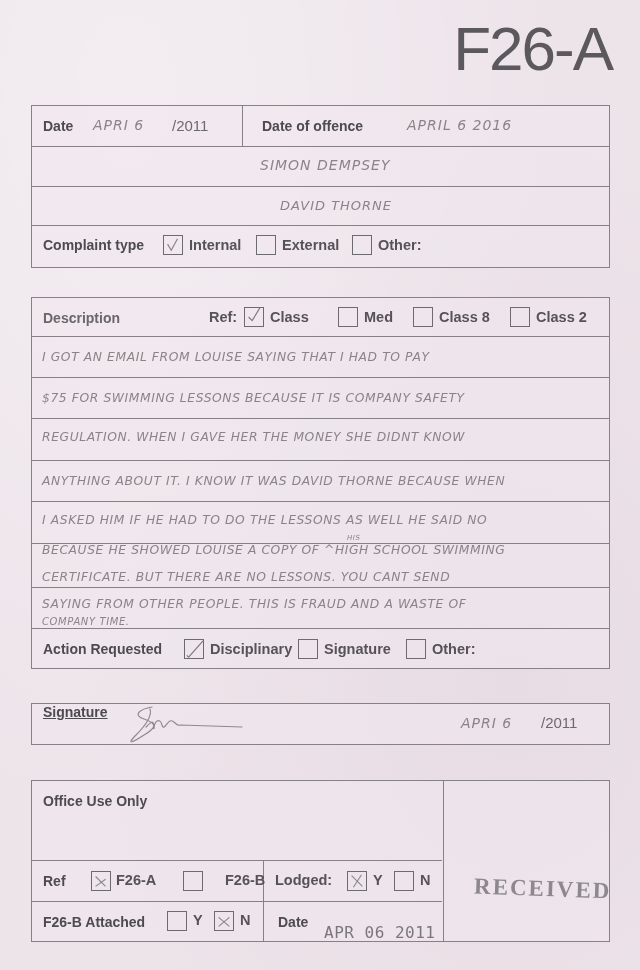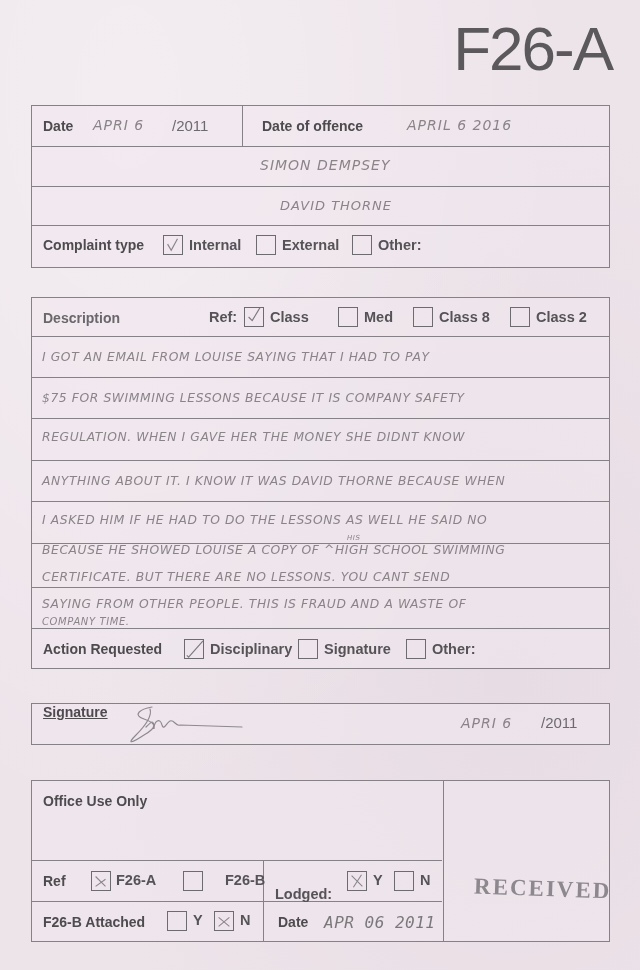--- a/index.html
+++ b/index.html
@@ -163,37 +163,37 @@
   <span class="label" style="left:11px; top:92px;">Ref</span>
   <div class="cb" style="left:59px; top:90px;">
     <svg class="mark" viewBox="0 0 20 20">
         <path d="M4 5 L15 16 M15 8 L4 16" stroke="#8a868b" stroke-width="1.2" fill="none"></path>
       </svg>
   </div>
   <span class="plain" style="left:84px; top:91px;">F26-A</span>
   <div class="cb" style="left:151px; top:90px;"></div>
   <span class="plain" style="left:177px; top:91px;margin-left:16px;">F26-B</span>
 
-  <span class="plain" style="left:243px; top:105px;">Lodged:</span>
+  <span class="plain" style="left:243px; top:91px;">Lodged:</span>
   <div class="cb" style="left:315px; top:90px;">
     <svg class="mark" viewBox="0 0 20 20">
         <path d="M4 4 L16 16 M15 3 L6 17" stroke="#8a868b" stroke-width="1.2" fill="none"></path>
       </svg>
   </div>
   <span class="plain" style="left:341px; top:91px;">Y</span>
   <div class="cb" style="left:362px; top:90px;"></div>
   <span class="plain" style="left:388px; top:91px;">N</span>
 
   <span class="label" style="left:11px; top:133px;">F26-B Attached</span>
   <div class="cb" style="left:135px; top:130px;"></div>
   <span class="plain" style="left:161px; top:131px;">Y</span>
   <div class="cb" style="left:182px; top:130px;">
     <svg class="mark" viewBox="0 0 20 20">
         <path d="M4 6 L16 16 M16 6 L4 16" stroke="#8a868b" stroke-width="1.2" fill="none"></path>
       </svg>
   </div>
   <span class="plain" style="left:208px; top:131px;">N</span>
 
   <span class="label" style="left:246px; top:133px;">Date</span>
-  <span class="date-stamp" style="left:292px; top:132px;font-style:italic;">APR 06 2011</span>
+  <span class="date-stamp" style="left:292px; top:142px;">APR 06 2011</span>
 
   <span class="stamp" style="left:442px; top:95px;">RECEIVED</span>
 </div>
 
 </body></html>

